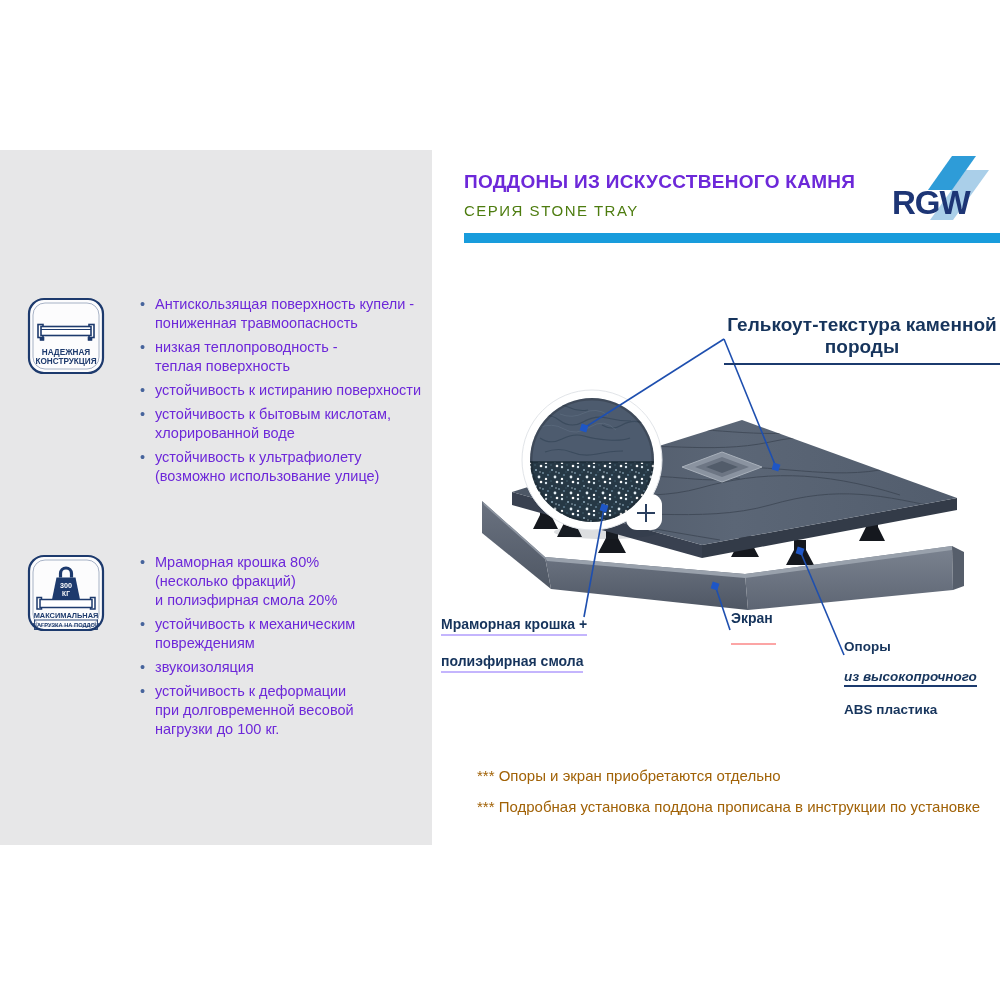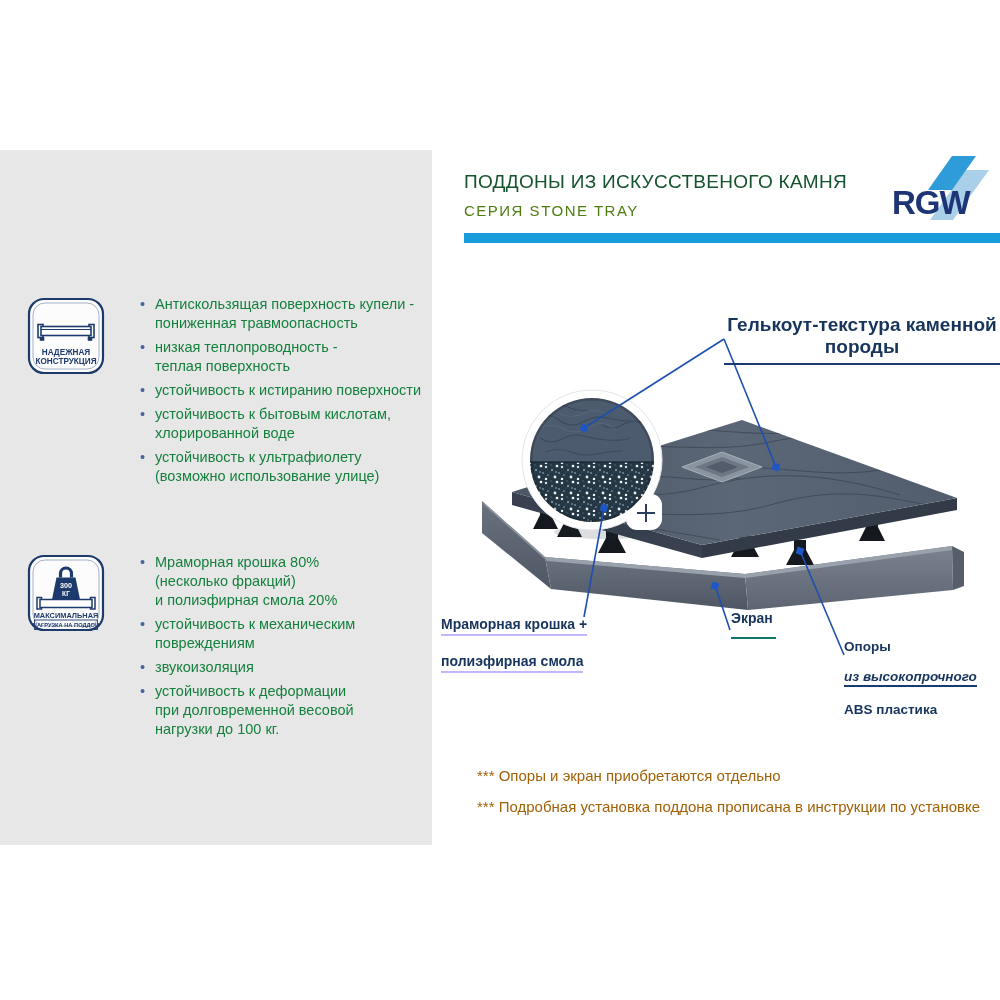--- a/index.html
+++ b/index.html
@@ -4,38 +4,38 @@
 <style>
   html,body{margin:0;padding:0;background:#fff;}
   .stage{position:relative;width:1000px;height:1000px;background:#fff;overflow:hidden;
          font-family:"Liberation Sans",sans-serif;}
   .abs{position:absolute;}
   
   .panel{left:0;top:150px;width:432px;height:695px;background:#e7e7e8;}
   .panel-heading{left:129px;top:253px;font-size:18px;font-weight:bold;color:#1c3a6d;letter-spacing:.2px;}
   .feature-list{left:140px;width:300px;list-style:none;margin:0;padding:0;}
   .feature-list li{position:relative;padding-left:15px;margin:0 0 5px 0;
-      font-size:14.5px;line-height:19px;color:#15803d;white-space:pre-line;}
+      font-size:14.5px;line-height:19px;color:#6d28d9;white-space:pre-line;}
   .feature-list li::before{content:"\2022";position:absolute;left:0;top:0;color:#47649c;}
   .list-1{top:295px;}
   .list-2{top:553px;}
   .icon-box{width:78px;height:78px;}
   
-  .title{left:464px;top:171px;font-size:19px;font-weight:normal;color:#14532d;letter-spacing:.3px;}
+  .title{left:464px;top:171px;font-size:19px;font-weight:bold;color:#6d28d9;letter-spacing:.3px;}
   .subtitle{left:464px;top:202px;font-size:15px;color:#4d7c0f;letter-spacing:1.5px;}
   .accent-bar{left:464px;top:233px;width:536px;height:10px;background:#189cdc;}
   
   .diagram{left:440px;top:330px;z-index:1;}
   
   .callout{z-index:2;font-weight:bold;color:#16345c;white-space:pre-line;}
   .co-gelcoat{left:724px;top:314px;font-size:19px;border-bottom:2px solid #1b3a6e;
               padding:0 2px 5px 2px;text-align:center;}
   .co-marble{left:441px;top:599px;font-size:14px;line-height:17px;}
   .co-marble span{display:inline-block;border-bottom:2px solid #c4b5fd;padding-bottom:1px;}
-  .co-screen{left:731px;top:610px;font-size:14px;border-bottom:2px solid #0f766e;padding:0 3px 11px 0;}
+  .co-screen{left:731px;top:610px;font-size:14px;border-bottom:2px solid #fca5a5;padding:0 3px 17px 0;}
   .co-supports{left:844px;top:624px;font-size:13.5px;line-height:15px;}
   .co-supports span{display:inline-block;}
   .co-supports .underl{border-bottom:2px solid #1b3a6e;padding-bottom:1px;font-style:italic;}
   
   .footnote{left:477px;font-size:15px;color:#a16207;z-index:2;}
   .fn1{top:767px;} .fn2{top:798px;}
 </style>
 </head>
 <body>
 

